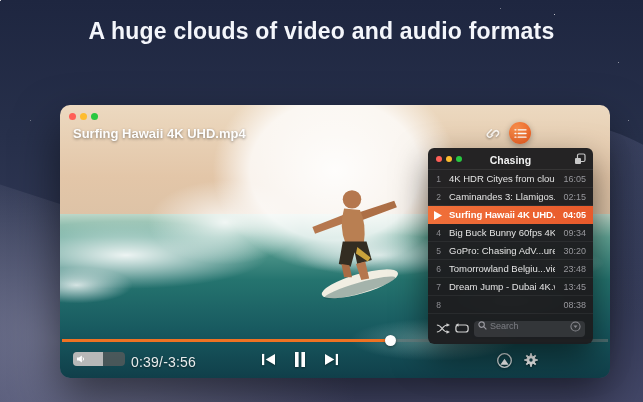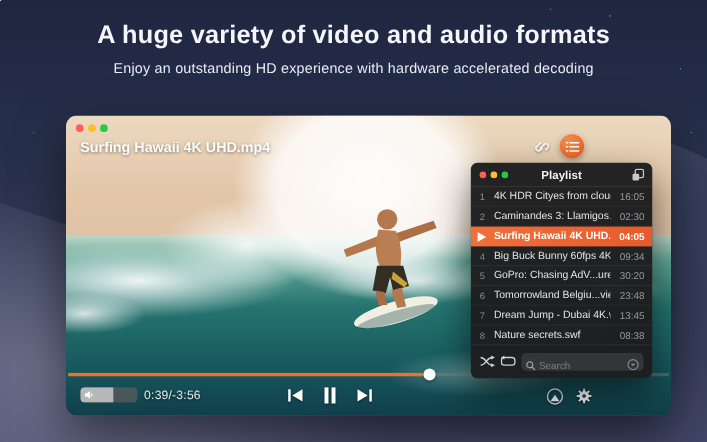--- a/index.html
+++ b/index.html
@@ -49,21 +49,21 @@
     background:radial-gradient(circle at 35% 30%,#f6904d,#ec6428 75%);display:flex;align-items:center;justify-content:center;
     box-shadow:0 2px 6px rgba(0,0,0,.3);}
   .progress{position:absolute;left:2px;right:2px;top:234px;height:3px;background:rgba(120,130,130,.55);}
   .progress-fill{position:absolute;left:0;top:0;bottom:0;background:#ef7223;}
   .progress-thumb{position:absolute;top:-4px;width:11px;height:11px;border-radius:50%;background:#fff;
     box-shadow:0 1px 3px rgba(0,0,0,.4);}
   .volume{position:absolute;left:13px;top:247px;width:52px;height:14px;border-radius:4px;
     background:rgba(92,92,92,.75);overflow:hidden;}
   .volume-fill{position:absolute;left:0;top:0;bottom:0;background:rgba(190,190,190,.95);}
   .volume svg{position:absolute;left:4px;top:3px;z-index:2;}
-  .time{position:absolute;left:71px;top:249px;font-size:11px;color:rgba(255,255,255,.9);
+  .time{position:absolute;left:71px;top:249px;font-size:14px;color:rgba(255,255,255,.9);
     text-shadow:0 1px 2px rgba(0,0,0,.5);letter-spacing:.2px;}
   .ctl{position:absolute;top:245px;width:18px;height:18px;display:flex;align-items:center;justify-content:center;}
   .icon-shadow{filter:drop-shadow(0 1px 1px rgba(0,0,0,.45));}
   
   .playlist{position:absolute;left:428px;top:148px;width:165px;height:196px;border-radius:6px;
     background:rgba(29,29,31,.97);box-shadow:0 14px 34px rgba(0,0,0,.55);color:#ddd;overflow:hidden;}
   .pl-head{position:relative;height:22px;border-bottom:1px solid rgba(255,255,255,.08);}
   .pl-head .titlebar-lights{left:8px;top:8px;gap:4px;}
   .pl-head .light{width:6px;height:6px;}
   .pl-title{position:absolute;left:0;right:0;top:6px;text-align:center;font-size:10.5px;font-weight:bold;color:#f0f0f0;}
@@ -74,34 +74,33 @@
   .pl-play{display:none;position:absolute;left:6px;top:5px;}
   .pl-name{position:absolute;left:21px;right:38px;font-size:9.5px;color:#e3e3e3;white-space:nowrap;overflow:hidden;}
   .pl-dur{position:absolute;right:7px;font-size:9px;color:#97979c;}
   .pl-row.selected{background:linear-gradient(90deg,#f0703a,#e85a2b);border-bottom-color:transparent;}
   .pl-row.selected .pl-name{color:#fff;font-weight:bold;}
   .pl-row.selected .pl-dur{color:#fff;font-weight:bold;}
   .pl-row.selected .pl-play{display:block;}
   .pl-toolbar{position:absolute;left:0;right:0;bottom:0;height:30px;}
   .tool-btn{position:absolute;top:9px;width:14px;height:12px;}
   .searchbox{position:absolute;left:46px;right:8px;top:7px;height:16px;border-radius:4px;
-    background:rgba(118,118,128,.26);display:flex;align-items:flex-end;padding:0 4px;}
+    background:rgba(118,118,128,.26);display:flex;align-items:flex-start;padding:0 4px;}
   .searchbox .ph{font-size:9px;color:rgba(235,235,245,.38);margin-left:3px;flex:1;}
   svg{display:block;}
 </style>
 </head>
 <body>
 
 <div class="dune-right" data-name="wallpaper-dune-right"></div>
 <div class="dune-left" data-name="wallpaper-dune-left"></div>
 <div class="stars" data-name="wallpaper-stars"></div>
 
 <div class="hero" data-name="hero">
-  <h1 data-name="hero-title">A huge variety of video and audio formats</h1>
-  <p data-name="hero-subtitle">Enjoy an outstanding HD experience with hardware accelerated decoding</p>
+  <h1 data-name="hero-title">A huge clouds of video and audio formats</h1>
 </div>
 
 <div class="player" data-name="player-window">
   <div class="v-sky" data-name="video-frame-sky"></div>
   <div class="v-sea" data-name="video-frame-sea"></div>
   <div class="v-foam" data-name="video-frame-spray"></div>
   <svg class="surfer" data-name="video-frame-surfer" viewBox="0 0 100 100">
     <ellipse cx="56" cy="80" rx="30" ry="7.5" fill="#f1eee2" transform="rotate(-16 56 80)"></ellipse>
     <ellipse cx="56" cy="83" rx="28" ry="4" fill="rgba(20,70,70,.35)" transform="rotate(-16 56 83)"></ellipse>
     <path d="M45 27 L20 37 L22 42 L47 33 Z" fill="#b5774e"></path>
@@ -196,42 +195,42 @@
   </div>
 </div>
 
 <div class="playlist" data-name="playlist-window">
   <div class="pl-head" data-name="playlist-titlebar">
     <div class="titlebar-lights" data-name="playlist-traffic-lights">
       <div class="light" style="background:#ff5f57" data-name="playlist-close-button"></div>
       <div class="light" style="background:#febc2e" data-name="playlist-minimize-button"></div>
       <div class="light" style="background:#28c840" data-name="playlist-zoom-button"></div>
     </div>
-    <div class="pl-title" data-name="playlist-title">Playlist</div>
+    <div class="pl-title" data-name="playlist-title">Chasing</div>
     <div class="detach" data-name="pop-out-icon">
       <svg viewBox="0 0 12 12" width="12" height="12">
         <rect x="3.5" y="1" width="7.5" height="7.5" rx="1.5" fill="none" stroke="#c8c8c8" stroke-width="1.2"></rect>
         <rect x="1" y="5" width="6" height="6" rx="1" fill="#c8c8c8"></rect>
       </svg>
     </div>
   </div>
 
   <div class="pl-rows" data-name="playlist-rows">
     <div class="pl-row" data-name="playlist-item">
       <span class="pl-num" data-name="playlist-item-number">1</span>
 
       <span class="pl-name" data-name="playlist-item-name">4K HDR Cityes from clouds.avi</span>
       <span class="pl-dur" data-name="playlist-item-duration">16:05</span>
     </div>
 
     <div class="pl-row" data-name="playlist-item">
       <span class="pl-num" data-name="playlist-item-number">2</span>
 
       <span class="pl-name" data-name="playlist-item-name">Caminandes 3: Llamigos.mov</span>
-      <span class="pl-dur" data-name="playlist-item-duration">02:30</span>
+      <span class="pl-dur" data-name="playlist-item-duration">02:15</span>
     </div>
 
     <div class="pl-row selected" data-name="playlist-item">
 
       <svg class="pl-play" data-name="playing-icon" viewBox="0 0 8 9" width="8" height="9">
         <path d="M0 0 L8 4.5 L0 9 Z" fill="#fff"></path>
       </svg>
       <span class="pl-name" data-name="playlist-item-name">Surfing Hawaii 4K UHD.mp4</span>
       <span class="pl-dur" data-name="playlist-item-duration">04:05</span>
     </div>
@@ -260,21 +259,20 @@
     <div class="pl-row" data-name="playlist-item">
       <span class="pl-num" data-name="playlist-item-number">7</span>
 
       <span class="pl-name" data-name="playlist-item-name">Dream Jump - Dubai 4K.wmv</span>
       <span class="pl-dur" data-name="playlist-item-duration">13:45</span>
     </div>
 
     <div class="pl-row" data-name="playlist-item">
       <span class="pl-num" data-name="playlist-item-number">8</span>
 
-      <span class="pl-name" data-name="playlist-item-name">Nature secrets.swf</span>
       <span class="pl-dur" data-name="playlist-item-duration">08:38</span>
     </div>
   </div>
 
   <div class="pl-toolbar" data-name="playlist-toolbar">
     <div class="tool-btn" style="left:8px" data-name="shuffle-button">
       <svg viewBox="0 0 16 12" width="14" height="11" data-name="shuffle-icon">
         <g fill="none" stroke="#cfcfcf" stroke-width="1.4">
           <path d="M1 2 C7 2 7 10 13 10"></path>
           <path d="M1 10 C7 10 7 2 13 2"></path>

